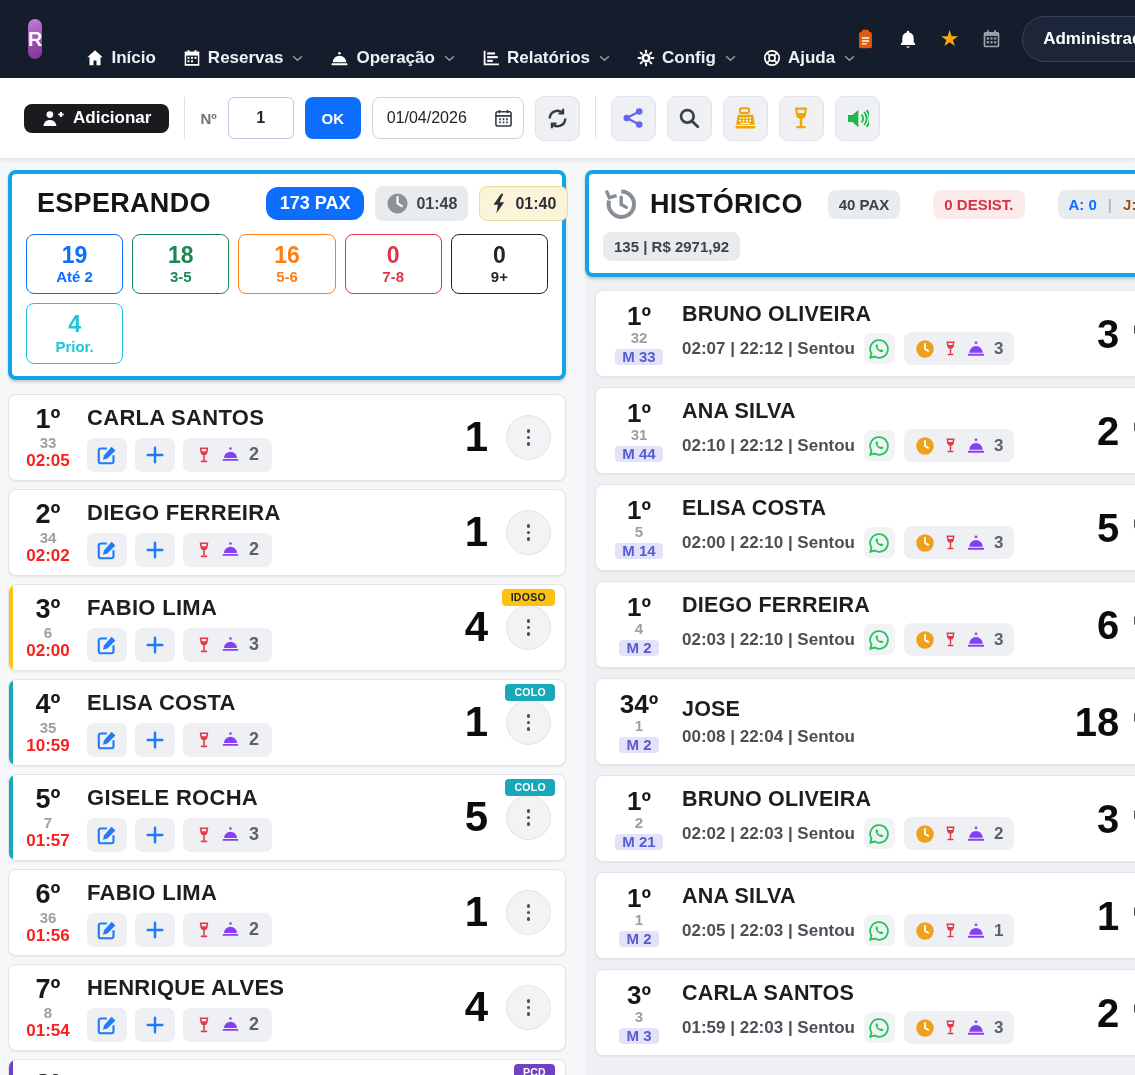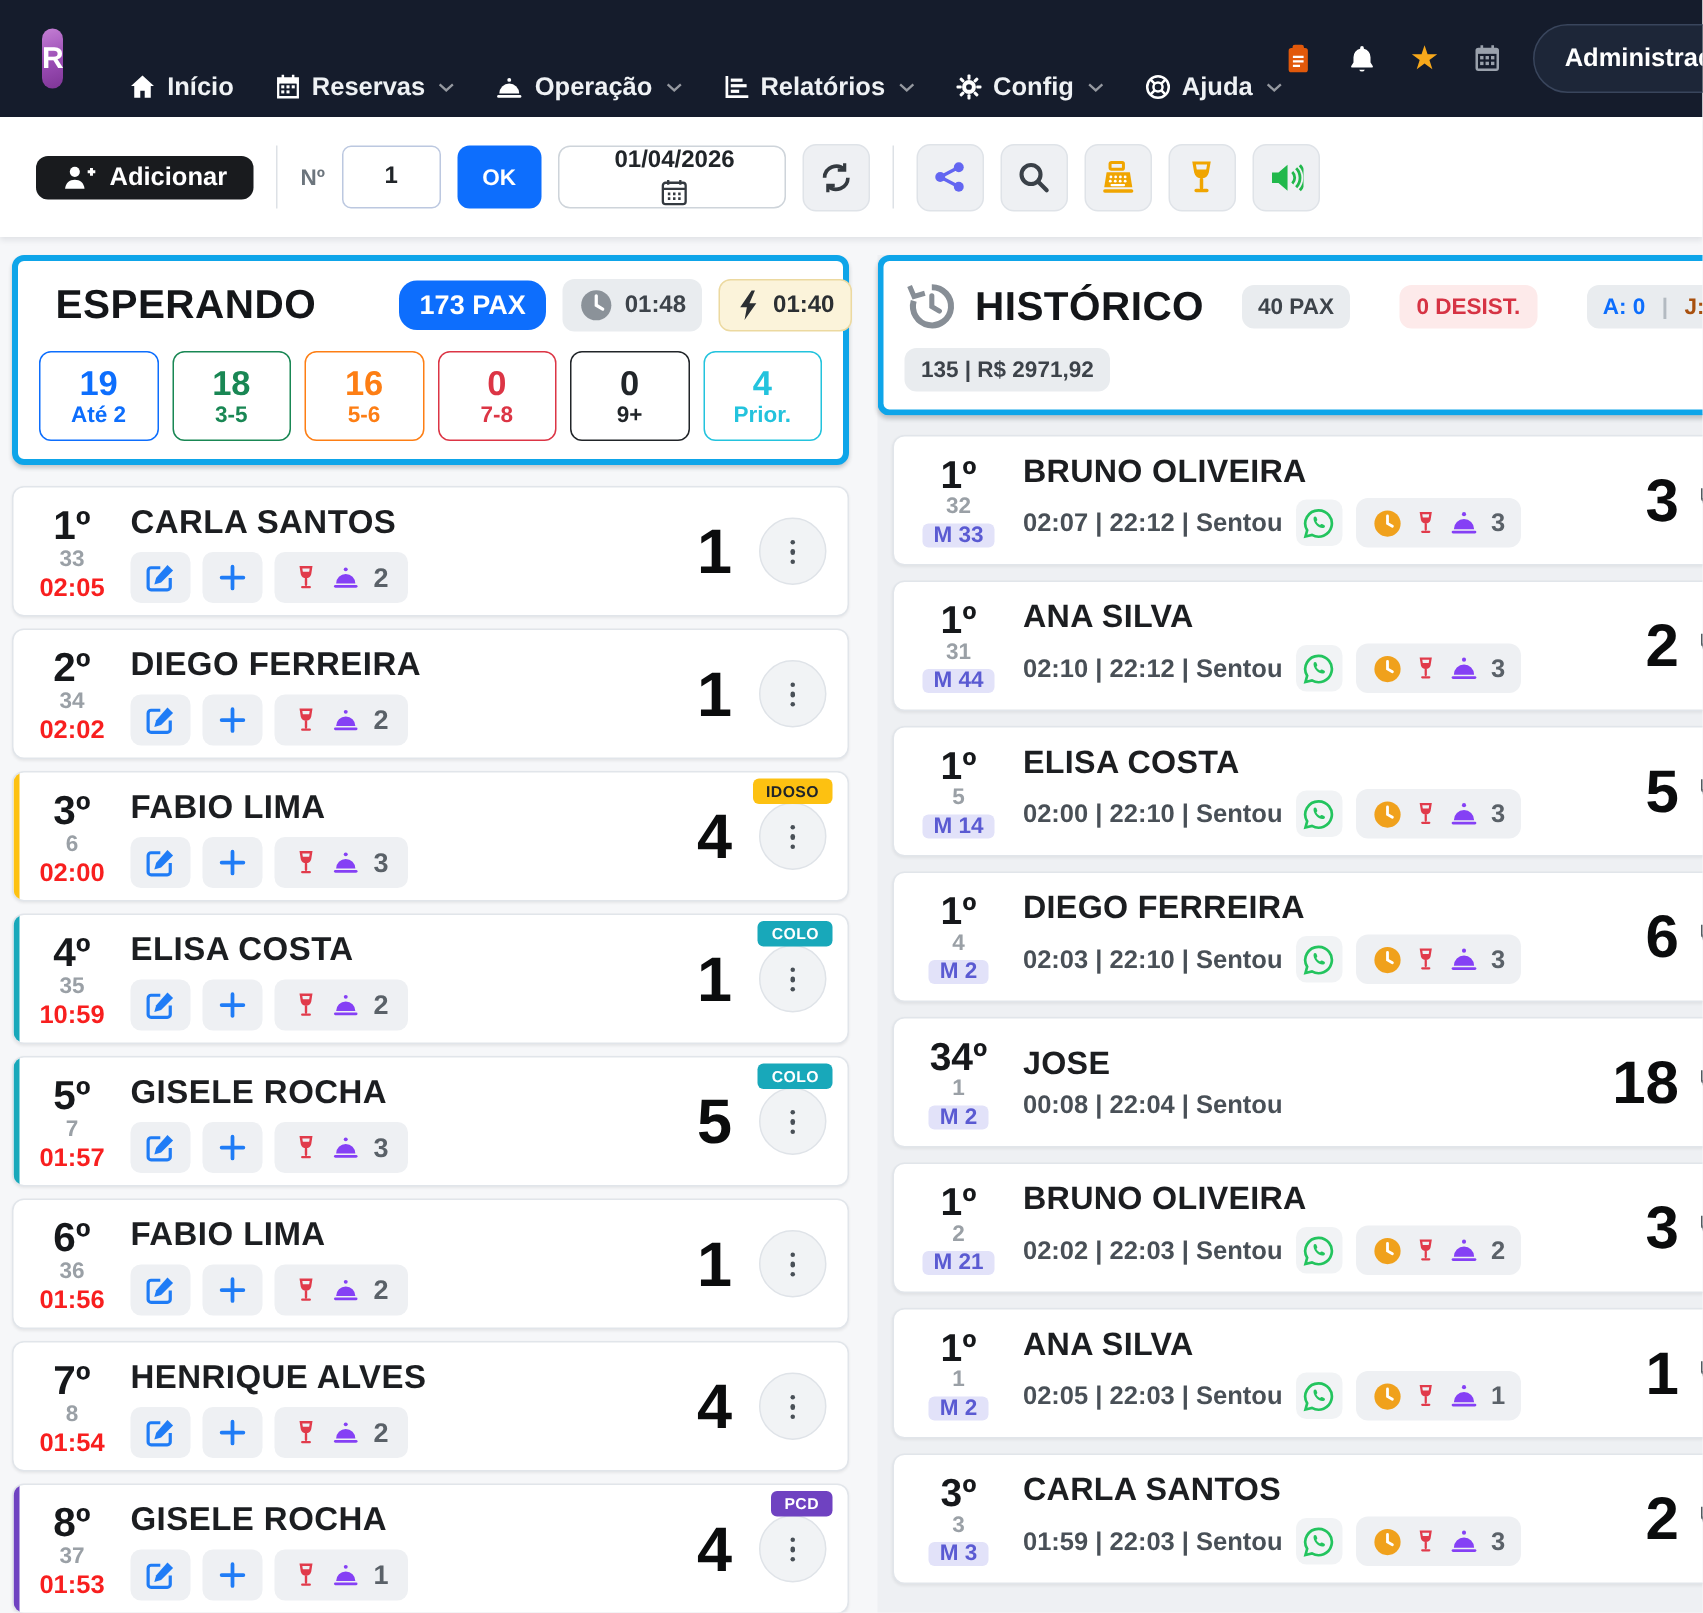--- a/index.html
+++ b/index.html
@@ -24,42 +24,42 @@
   .toolbar { height:80px; background:#fff; display:flex; align-items:center; padding:0 24px; gap:11px;
              box-shadow:0 2px 4px rgba(30,40,60,.10); position:relative; z-index:5; }
   .btn-add { height:29px; background:#191b1e; color:#fff; border:none; border-radius:8px; display:flex; align-items:center;
              gap:9px; padding:0 18px; font-weight:700; font-size:17px; cursor:pointer; }
   .tb-sep { width:1px; height:42px; background:#dde1e6; margin:0 4px; }
   .num-label { color:#6c757d; font-weight:700; font-size:15px; }
   .num-input { width:66px; height:42px; border:1px solid #bcc8e0; border-radius:6px; text-align:center; font-weight:700; font-size:16px;
                font-family:inherit; color:#212529; }
   .btn-ok { height:42px; width:56px; background:#0d6efd; color:#fff; border:none; border-radius:8px; font-weight:700; font-size:15px; cursor:pointer; }
   .date-field { width:152px; height:42px; border:1px solid #ced4da; border-radius:8px; display:flex; align-items:center;
-                justify-content:space-between; padding:0 10px 0 14px; font-weight:700; font-size:16px; cursor:pointer; background:#fff;flex-direction:column; }
+                justify-content:space-between; padding:0 10px 0 14px; font-weight:400; font-size:16px; cursor:pointer; background:#fff; }
   .icon-btn { width:45px; height:45px; background:#eef0f3; border:1px solid #dfe3e8; border-radius:9px; display:flex;
               align-items:center; justify-content:center; cursor:pointer; }
 
   
   .main { display:flex; align-items:flex-start; padding:12px 0 0 8px; gap:19px; height:917px; }
   .col-left { width:558px; flex:none; }
   .col-right { flex:1; background:#eef0f3; min-height:917px; }
 
   .panel { background:#fff; border:4px solid #0ea5e9; border-radius:8px; box-shadow:0 2px 3px rgba(33,37,41,.22); padding:12px 14px; }
   .panel-head { display:flex; align-items:center; gap:11px; }
   .panel-title { font-size:27px; font-weight:800; letter-spacing:.3px; color:#141619; }
   .chip { display:inline-flex; align-items:center; gap:7px; border-radius:8px; padding:6px 11px; font-weight:700; font-size:16px;
           background:#e9ecef; color:#3d434a; white-space:nowrap; }
   .chip-blue { background:#0d6efd; color:#fff; border-radius:12px; font-size:18px; padding:6px 14px;margin-left:44px; }
   .chip-bolt { background:#fbf3da; border:1px solid #ecd9a0; color:#2b2f33; }
   .chip-red { background:#fdeaea; color:#d63344; font-size:15px; }
   .chip-sm { font-size:15px; }
   .aj-a { color:#0d6efd; } .aj-sep { color:#b3bac1; padding:0 4px; } .aj-j { color:#a8500e; }
 
   
-  .stats-row { display:grid; grid-template-columns:repeat(6,1fr); gap:9px; margin-top:13px; }
+  .stats-row { display:grid; grid-template-columns:repeat(5,1fr); gap:9px; margin-top:13px; }
   .stat { border:1.5px solid var(--c,#adb5bd); border-radius:8px; background:#fff; text-align:center; padding:7px 0 8px; cursor:pointer; }
   .stat .cnt { font-size:23px; font-weight:800; color:var(--c,#212529); line-height:1.15; }
   .stat .lbl { font-size:15px; font-weight:700; color:var(--c,#212529); }
 
   .cards { margin-top:14px; }
   .wcard { position:relative; background:#fff; border:1px solid #e1e5ea; border-radius:8px; box-shadow:0 1px 2px rgba(0,0,0,.07);
            margin-bottom:8px; height:87px; display:flex; align-items:center; overflow:hidden; }
   .accent-strip { position:absolute; left:0; top:0; bottom:0; width:4px; background:var(--ac,transparent); }
   .wleft { width:78px; flex:none; text-align:center; line-height:1.12; }
   .wpos { font-size:27px; font-weight:800; color:#16181b; }

